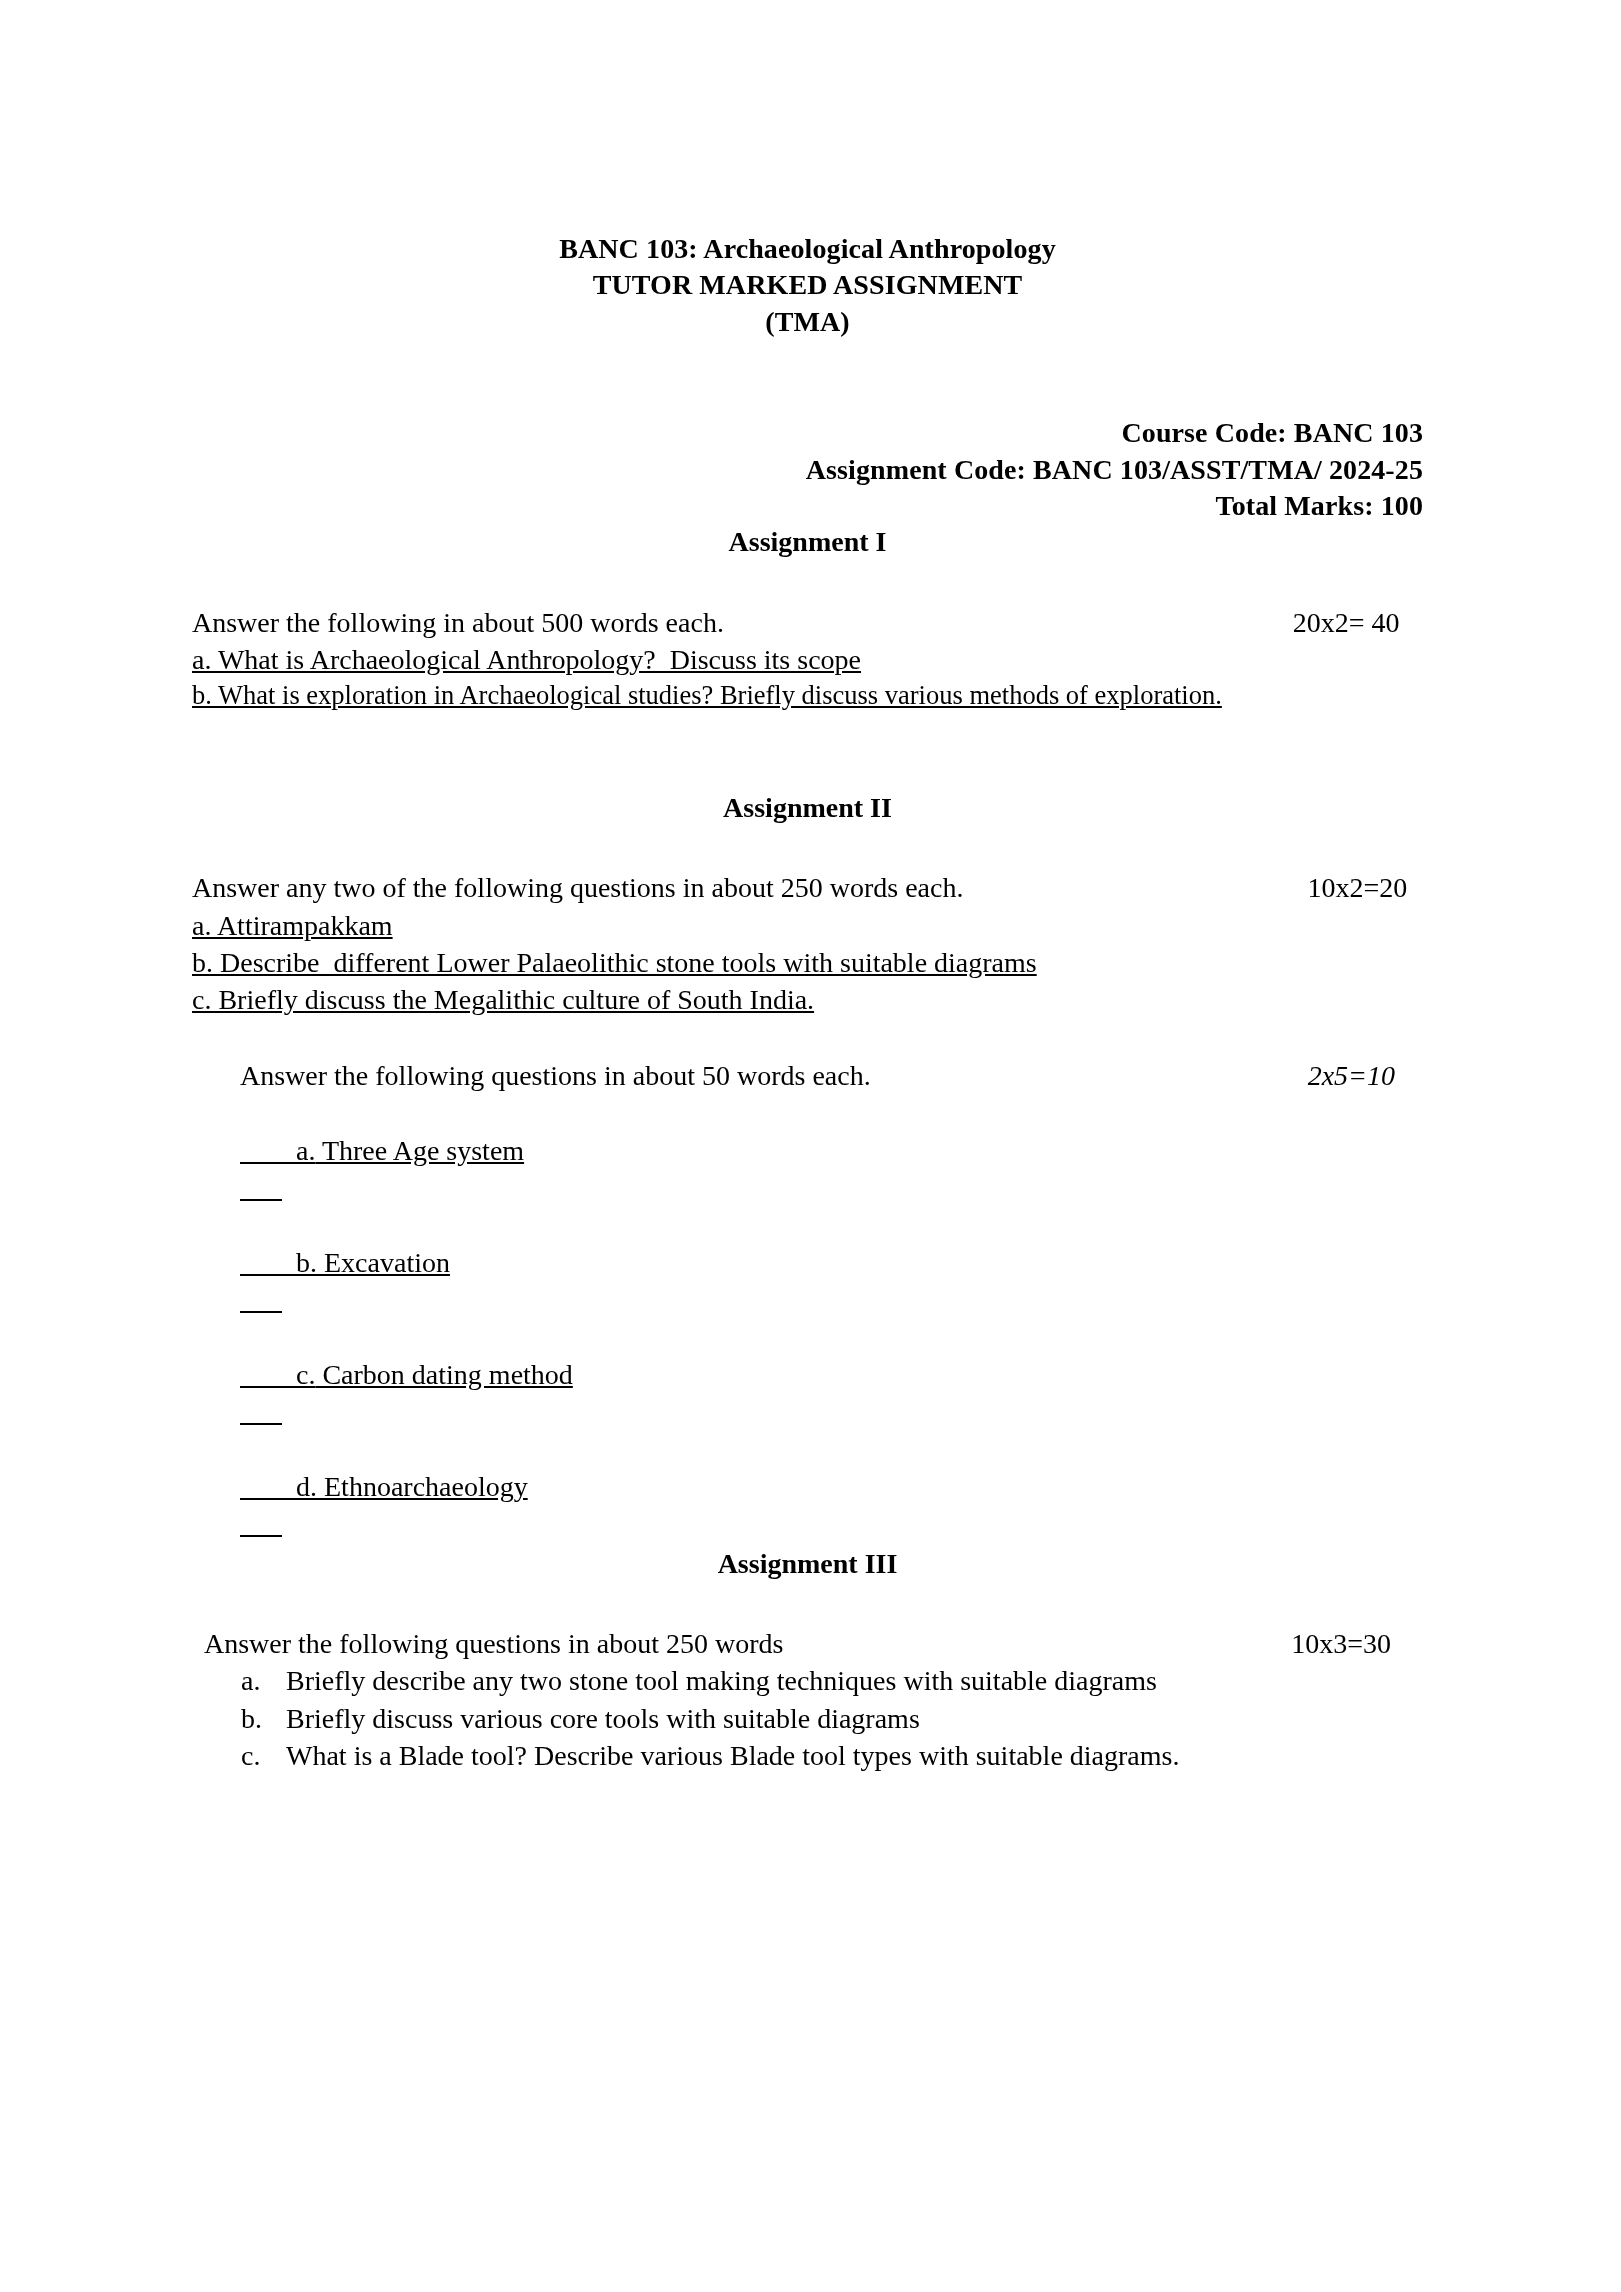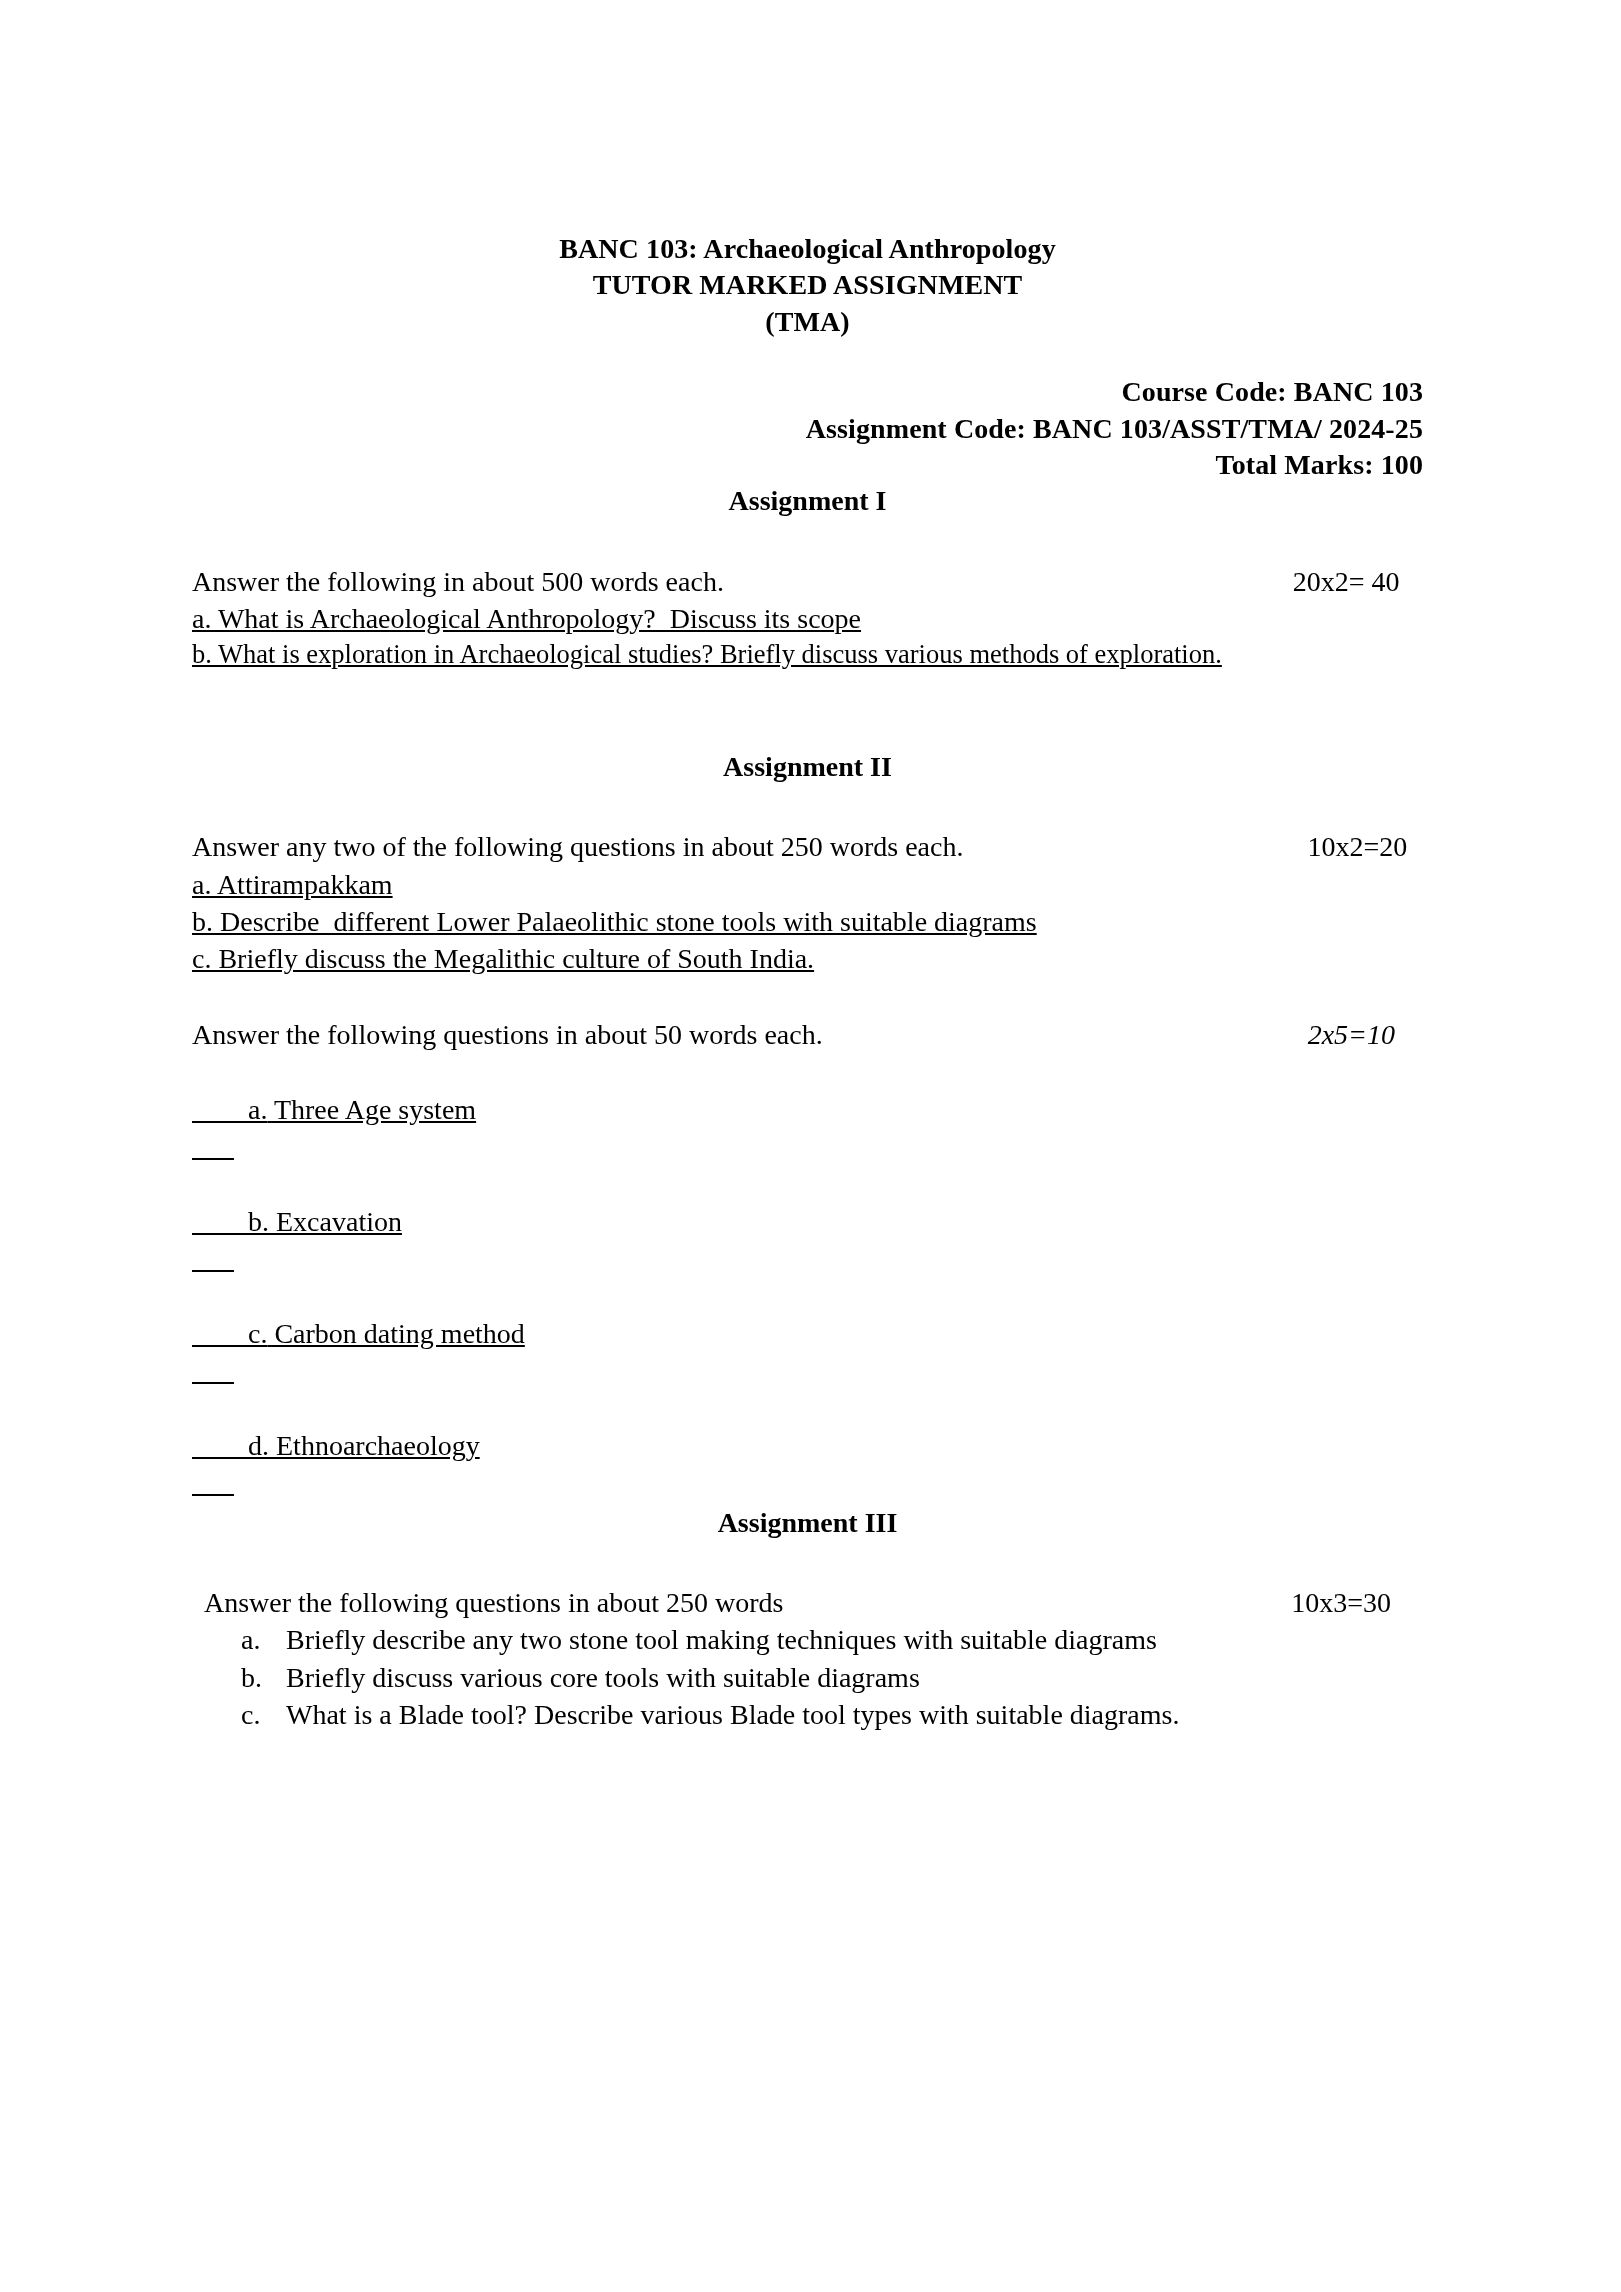--- a/index.html
+++ b/index.html
@@ -34,21 +34,21 @@
     font-size: 28px;
     line-height: 1.30;
     letter-spacing: 0.1px;
   }
   .title-line-1 { }
   .title-line-2 { }
   .title-line-3 { }
 
   
   .code-block {
-    margin-top: 34px;
+    margin-top: 75px;
     text-align: right;
     font-weight: bold;
     font-size: 28px;
     line-height: 1.30;
     letter-spacing: 0.1px;
   }
 
   
   .instructions {
     margin-top: 5.9px;
@@ -68,21 +68,21 @@
   .sec2-heading { margin-top: 76px; }
   .sec3-heading { margin-top: 2.9px; }
 
   
   .qgroup {
     font-size: 28px;
     line-height: 1.335;
   }
   .sec1-group { margin-top: 43px; }
   .sec2-group-a { margin-top: 43px; }
-  .sec2-group-b { margin-top: 38px; }
+  .sec2-group-b { margin-top: 38px; margin-left: 48px; }
   .sec3-group { margin-top: 43px; margin-left: 12px; }
 
   .prompt-row {
     display: flex;
     justify-content: space-between;
     align-items: baseline;
     width: 100%;
   }
   .prompt-text { white-space: pre-wrap; }
   .prompt-marks {

